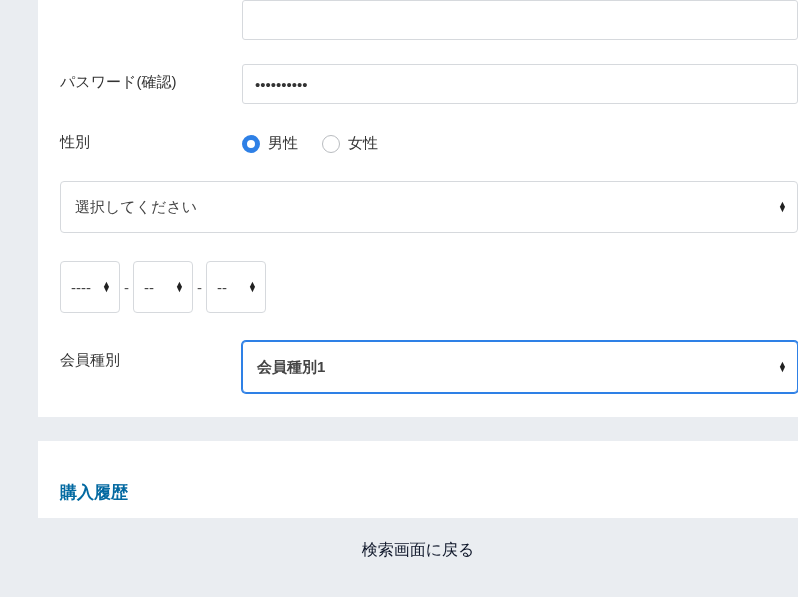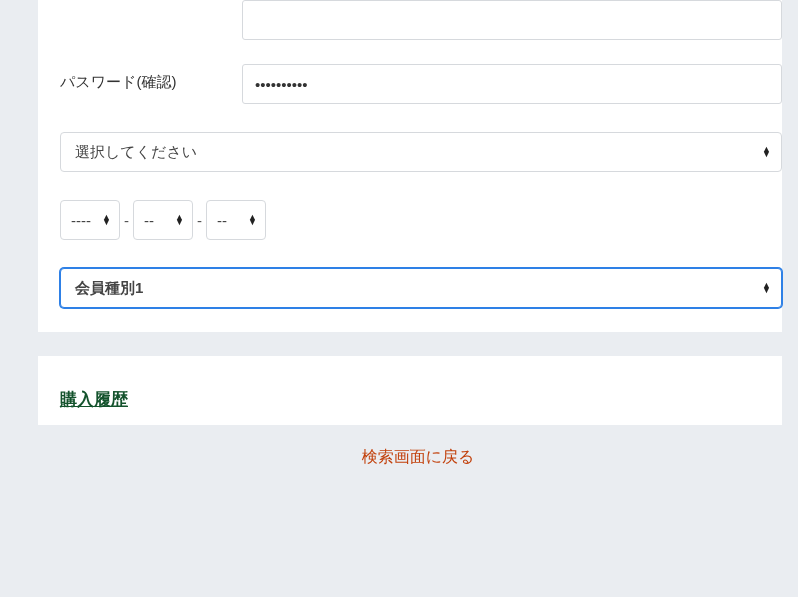--- a/index.html
+++ b/index.html
@@ -10,21 +10,21 @@
     font-family: "Hiragino Sans", "Hiragino Kaku Gothic ProN", Meiryo, sans-serif;
     font-size: 15px;
     color: #333;
     width: 798px;
     height: 597px;
     overflow: hidden;
   }
   .card {
     background: #fff;
     margin-left: 38px;
-    margin-right: 16px;
+    margin-right: 0;
   }
   .form-card {
     padding-bottom: 24px;
   }
   .form-row {
     display: flex;
     align-items: flex-start;
     padding-left: 22px;
     margin-bottom: 28px;
   }
@@ -45,21 +45,21 @@
     border-radius: 3px;
     padding: 6px 12px;
     font-size: 15px;
     color: #333;
     outline: none;
   }
   .select {
     display: inline-flex;
     align-items: center;
     justify-content: space-between;
-    height: 40px;
+    height: 52px;
     border: 1px solid #d6d9dd;
     border-radius: 4px;
     padding: 0 10px 0 14px;
     background: #fff;
     font-size: 15px;
     color: #444;
     cursor: pointer;
     position: relative;
   }
   .select.wide {
@@ -106,31 +106,30 @@
     border: 1px solid #b9bcc0;
     position: relative;
     background: #fff;
   }
   .radio.checked .circle {
     border: 5px solid #2e80e6;
   }
   .section-title {
     font-size: 17px;
     font-weight: 600;
-    color: #14532d;
-    padding: 32px 22px 14px 22px;
-    text-decoration: underline;
+    color: #0369a1;
+    padding: 40px 22px 14px 22px;
   }
   .footer-link {
     text-align: center;
     padding: 22px 0;
     margin-left: 38px;
   }
   .footer-link a {
-    color: #c2410c;
+    color: #0f172a;
     text-decoration: none;
     font-size: 16px;
     cursor: pointer;
   }
   
   .label.multi { line-height: 1.6; padding-top: 6px; }
 </style>
 </head>
 <body>
 
@@ -143,20 +142,35 @@
     </div>
   </div>
 
   <div class="form-row">
     <div class="label multi">パスワード(確認)</div>
     <div class="control">
       <input type="password" value="••••••••••" style="">
     </div>
   </div>
 
+  <div class="form-row" style="align-items:center;">
+    <div class="label" style="padding-top:0;">性別</div>
+    <div class="control">
+      <div class="radio-group">
+        <span class="radio checked">
+          <span class="circle"></span>
+          <span>男性</span>
+        </span>
+        <span class="radio">
+          <span class="circle"></span>
+          <span>女性</span>
+        </span>
+      </div>
+    </div>
+  </div>
 
   <div class="form-row">
     <div class="control">
       <div class="select wide">
         <span>選択してください</span>
         <span class="arrows">
             <span class="up">▲</span>
             <span class="down">▼</span>
           </span>
       </div>
@@ -187,20 +201,21 @@
           <span class="arrows">
               <span class="up">▲</span>
               <span class="down">▼</span>
             </span>
         </div>
       </div>
     </div>
   </div>
 
   <div class="form-row" style="margin-bottom:0;">
+    <div class="label">会員種別</div>
     <div class="control">
       <div class="select wide focused">
         <span>会員種別1</span>
         <span class="arrows">
             <span class="up">▲</span>
             <span class="down">▼</span>
           </span>
       </div>
     </div>
   </div>

